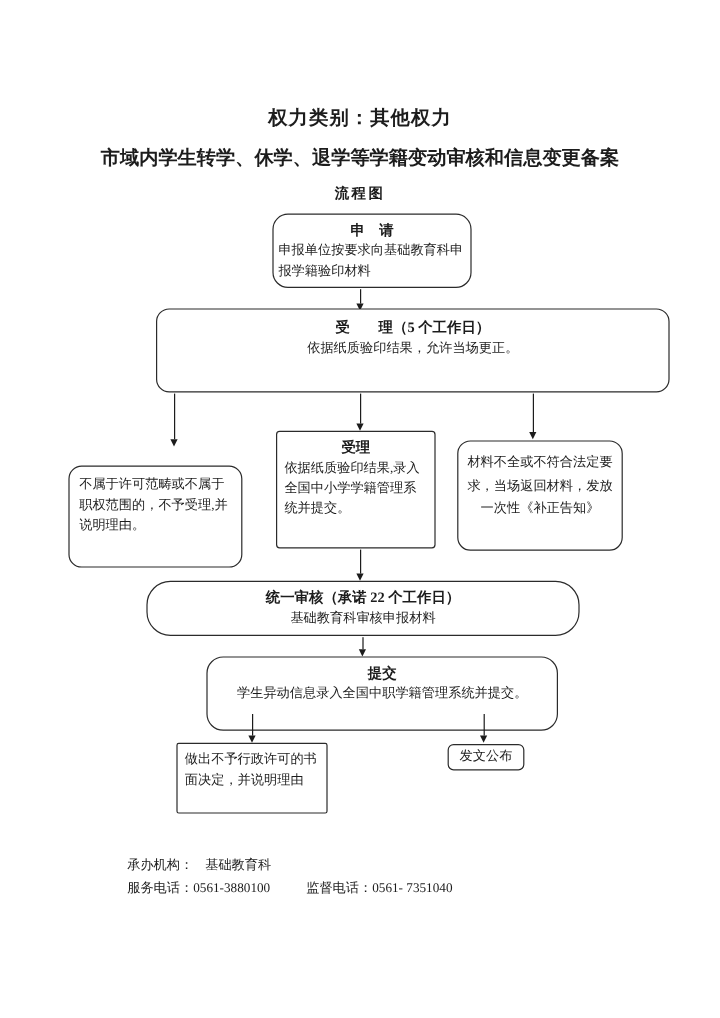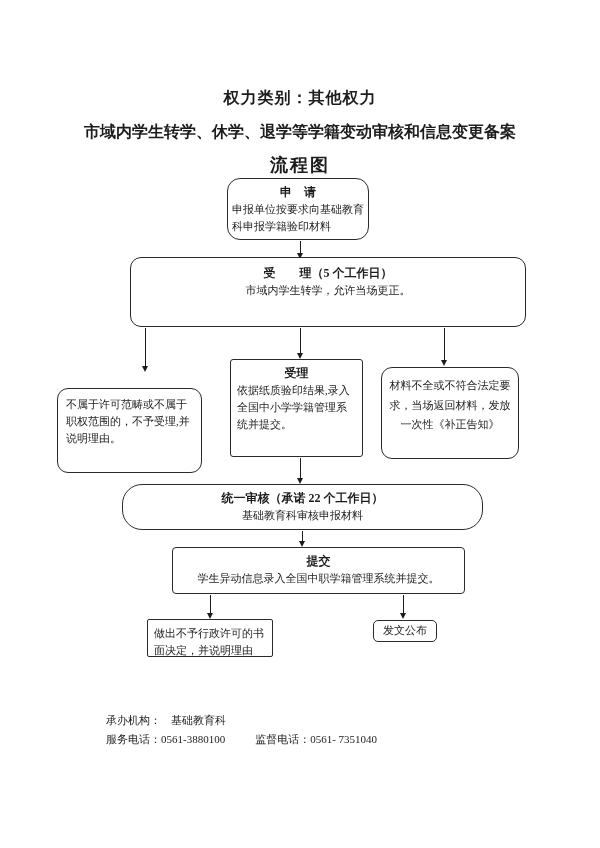--- a/index.html
+++ b/index.html
@@ -5,39 +5,39 @@
   * { margin:0; padding:0; box-sizing:border-box; }
   html,body { background:#ffffff; }
   #page {
     position:relative; width:600px; height:848px; background:#ffffff;
     font-family:"Liberation Serif","DejaVu Serif",serif; color:#1c1c1c;
     overflow:hidden; margin:12px auto;
   }
   .centerline { position:absolute; left:0; width:600px; text-align:center; }
   .doc-title   { top:76px;  font-size:16px; font-weight:bold; letter-spacing:1px; }
   .doc-sub     { top:110px; font-size:16px; font-weight:bold; }
-  .doc-flowlbl { top:141px; font-size:18px; font-weight:bold; letter-spacing:2px; }
+  .doc-flowlbl { top:141px; font-size:12px; font-weight:bold; letter-spacing:2px; }
 
   .fbox {
     position:absolute; border:1.4px solid #2b2b2b; border-radius:10px;
     font-size:11px; line-height:1.55; color:#1c1c1c; background:#fff;
   }
   .fbox .hd { font-weight:bold; text-align:center; font-size:12px; line-height:1.5; }
   .fbox .bd { }
 
-  #box-apply   { left:227px; top:166px; width:142px; height:62px; padding:4px 4px 0; border-radius:13px; }
+  #box-apply   { left:227px; top:166px; width:166px; height:62px; padding:4px 4px 0; border-radius:13px; }
   #box-apply .bd { text-align:left; }
-  #box-accept  { left:130px; top:245px; width:396px; height:70px; padding:6px 8px 0; border-radius:11px; text-align:center; }
+  #box-accept  { left:130px; top:245px; width:428px; height:70px; padding:6px 8px 0; border-radius:11px; text-align:center; }
   #box-reject  { left:57px;  top:376px; width:145px; height:85px; padding:7px 6px 0 8px; border-radius:11px; }
   #box-process { left:230px; top:347px; width:133px; height:98px; padding:4px 6px 0; border-radius:3px; }
   #box-process .bd { text-align:left; }
   #box-incomp  { left:381px; top:355px; width:138px; height:92px; padding:8px 6px 16px; border-radius:11px; text-align:center; line-height:1.78; }
   #box-review  { left:122px; top:472px; width:361px; height:46px; padding:4px 8px 0; border-radius:20px; text-align:center; }
-  #box-submit  { left:172px; top:535px; width:293px; height:47px; padding:4px 4px 0; border-radius:4px; text-align:center; }
-  #box-deny    { left:147px; top:607px; width:126px; height:38px; padding:5px 6px 0; border-radius:2px; }
+  #box-submit  { left:172px; top:535px; width:293px; height:62px; padding:4px 4px 0; border-radius:14px; text-align:center; }
+  #box-deny    { left:147px; top:607px; width:126px; height:59px; padding:5px 6px 0; border-radius:2px; }
   #box-publish { left:373px; top:608px; width:64px;  height:22px; border-radius:5px; text-align:center; line-height:19px; }
 
   .arrow { position:absolute; width:0; border-left:1.4px solid #1c1c1c; }
   .arrow::after {
     content:""; position:absolute; left:-4.4px; bottom:-6px; width:0; height:0;
     border-left:3.8px solid transparent; border-right:3.8px solid transparent;
     border-top:6.5px solid #1c1c1c;
   }
   #ar-1 { left:300px; top:229px; height:12px; }
   #ar-2 { left:145px; top:316px; height:38px; }
@@ -65,21 +65,21 @@
 
   <div class="fbox" id="box-apply">
     <div class="hd">申　请</div>
     <div class="bd">申报单位按要求向基础教育科申报学籍验印材料</div>
   </div>
 
   <div class="arrow" id="ar-1"></div>
 
   <div class="fbox" id="box-accept">
     <div class="hd">受　　理（5 个工作日）</div>
-    <div class="bd">市域内学生转学，允许当场更正。</div>
+    <div class="bd">依据纸质验印结果，允许当场更正。</div>
   </div>
 
   <div class="arrow" id="ar-2"></div>
   <div class="arrow" id="ar-3"></div>
   <div class="arrow" id="ar-4"></div>
 
   <div class="fbox" id="box-reject">
     <div class="bd">不属于许可范畴或不属于职权范围的，不予受理,并说明理由。</div>
   </div>
 

